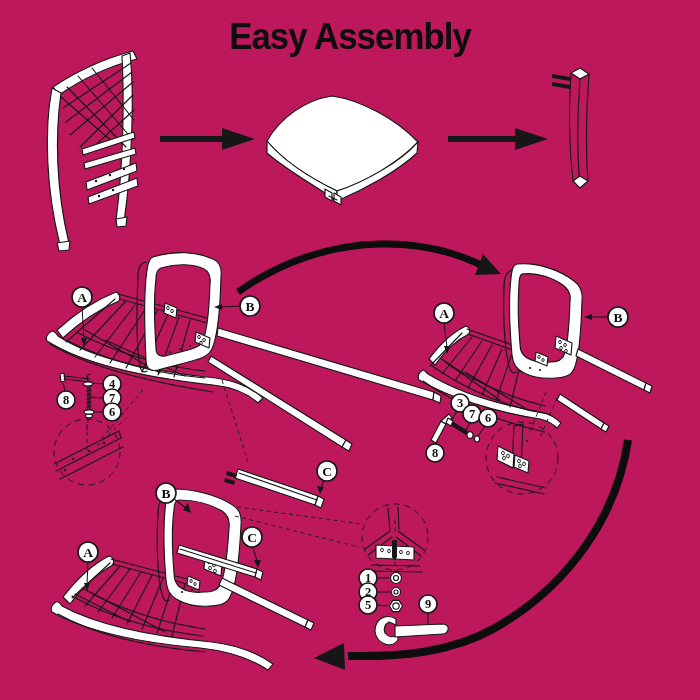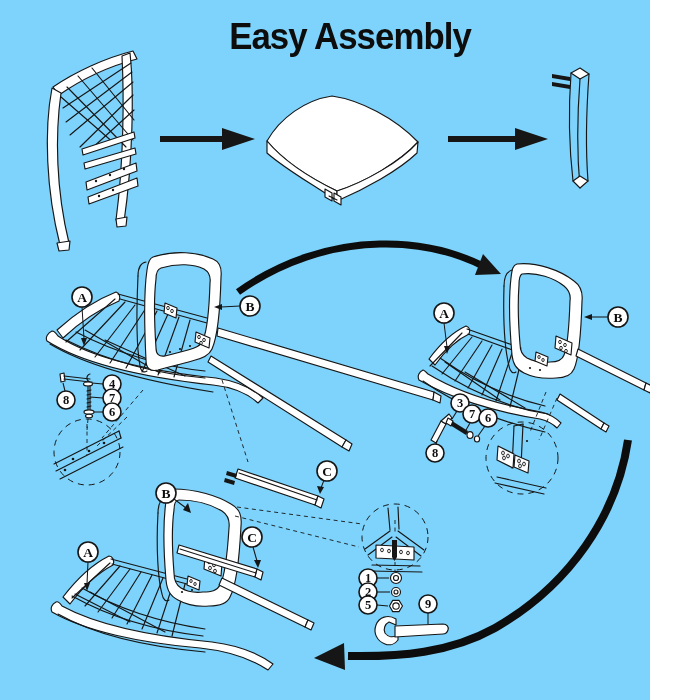--- a/index.html
+++ b/index.html
@@ -1,16 +1,16 @@
 <!DOCTYPE html>
 <html><head>
 <meta charset="utf-8">
 <style>
   html,body{margin:0;padding:0;background:#fff;}
-  #stage{position:relative;width:650px;height:700px;background:#7dd3fc;overflow:hidden;
+  #stage{position:relative;width:700px;height:700px;background:#be185d;overflow:hidden;
          font-family:"Liberation Sans",sans-serif;}
   #title{position:absolute;top:16px;left:0;width:700px;text-align:center;
          font-size:37px;font-weight:bold;color:#0d0d0d;letter-spacing:-1px;
          transform:scaleX(.94);transform-origin:center;}
   svg{position:absolute;left:0;top:0;}
   .ln{fill:none;stroke:#161616;stroke-width:1.15;stroke-linecap:round;stroke-linejoin:round}
   .fw{fill:#fff;stroke:#161616;stroke-width:1.15;stroke-linejoin:round}
   .blk{fill:#161616;stroke:none}
   .dash{fill:none;stroke:#161616;stroke-width:1;stroke-dasharray:6 5}
   .dashf{fill:none;stroke:#161616;stroke-width:.9;stroke-dasharray:4 3.5}

